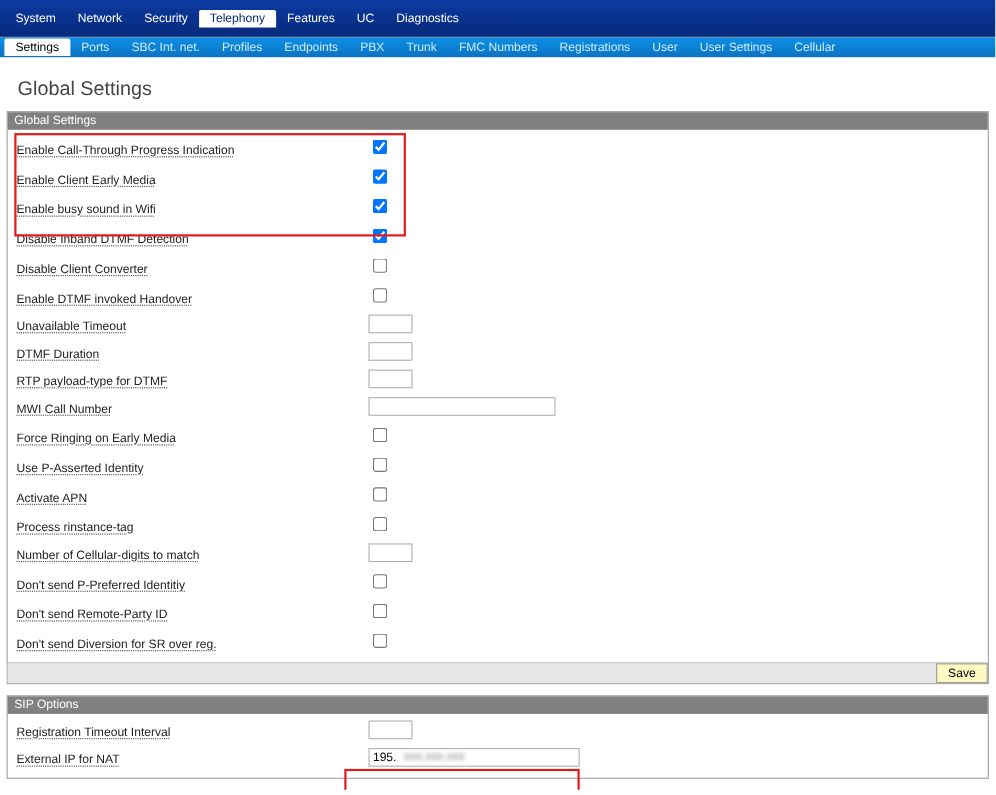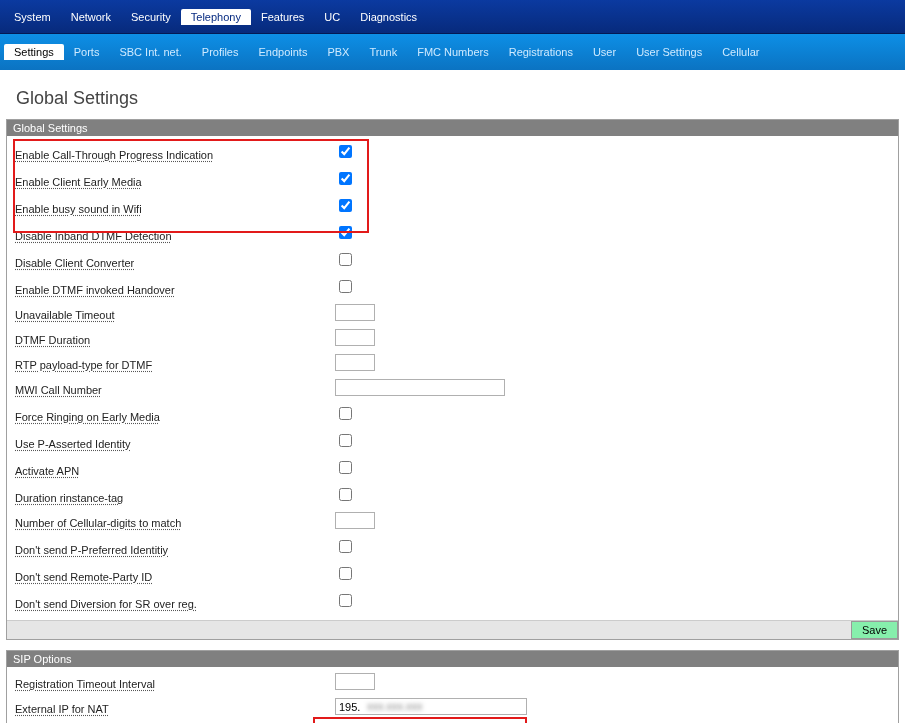--- a/index.html
+++ b/index.html
@@ -30,21 +30,21 @@
     background: #fff;
     color: #062a80;
     border-radius: 2px 2px 0 0;
   }
   .subnav {
     background: #0b7fd6;
     background: linear-gradient(#0d8fe6,#0b73c2);
     padding: 2px 0 2px 4px;
     display: flex;
     align-items: center;
-    height: 36px;
+    height: 18px;
   }
   .subnav .item {
     color: #cfeaff;
     padding: 2px 10px;
     cursor: pointer;
     font-size: 11px;
   }
   .subnav .item.active {
     background: #fff;
     color: #000;
@@ -102,21 +102,21 @@
     border: 2px solid #e21a1a;
     pointer-events: none;
   }
   .save-bar {
     background: #e6e6e6;
     text-align: right;
     border-top: 1px solid #ccc;
     padding: 0;
   }
   .save-bar button {
-    background: #86efac;
+    background: #fef9c3;
     border: 1px solid #999;
     font-size: 11px;
     padding: 2px 10px;
     cursor: pointer;
   }
   .blurred {
     color: transparent;
     text-shadow: 0 0 4px rgba(0,0,0,.5);
     user-select: none;
   }
@@ -201,21 +201,21 @@
         </div>
         <div class="form-row">
           <span class="form-label">Use P-Asserted Identity</span>
           <span class="form-control-cell"><input type="checkbox" style=""></span>
         </div>
         <div class="form-row">
           <span class="form-label">Activate APN</span>
           <span class="form-control-cell"><input type="checkbox" style=""></span>
         </div>
         <div class="form-row">
-          <span class="form-label">Duration rinstance-tag</span>
+          <span class="form-label">Process rinstance-tag</span>
           <span class="form-control-cell"><input type="checkbox" style=""></span>
         </div>
         <div class="form-row">
           <span class="form-label">Number of Cellular-digits to match</span>
           <span class="form-control-cell"><input type="text" class="small" style=""></span>
         </div>
         <div class="form-row">
           <span class="form-label">Don't send P-Preferred Identitiy</span>
           <span class="form-control-cell"><input type="checkbox" style=""></span>
         </div>

